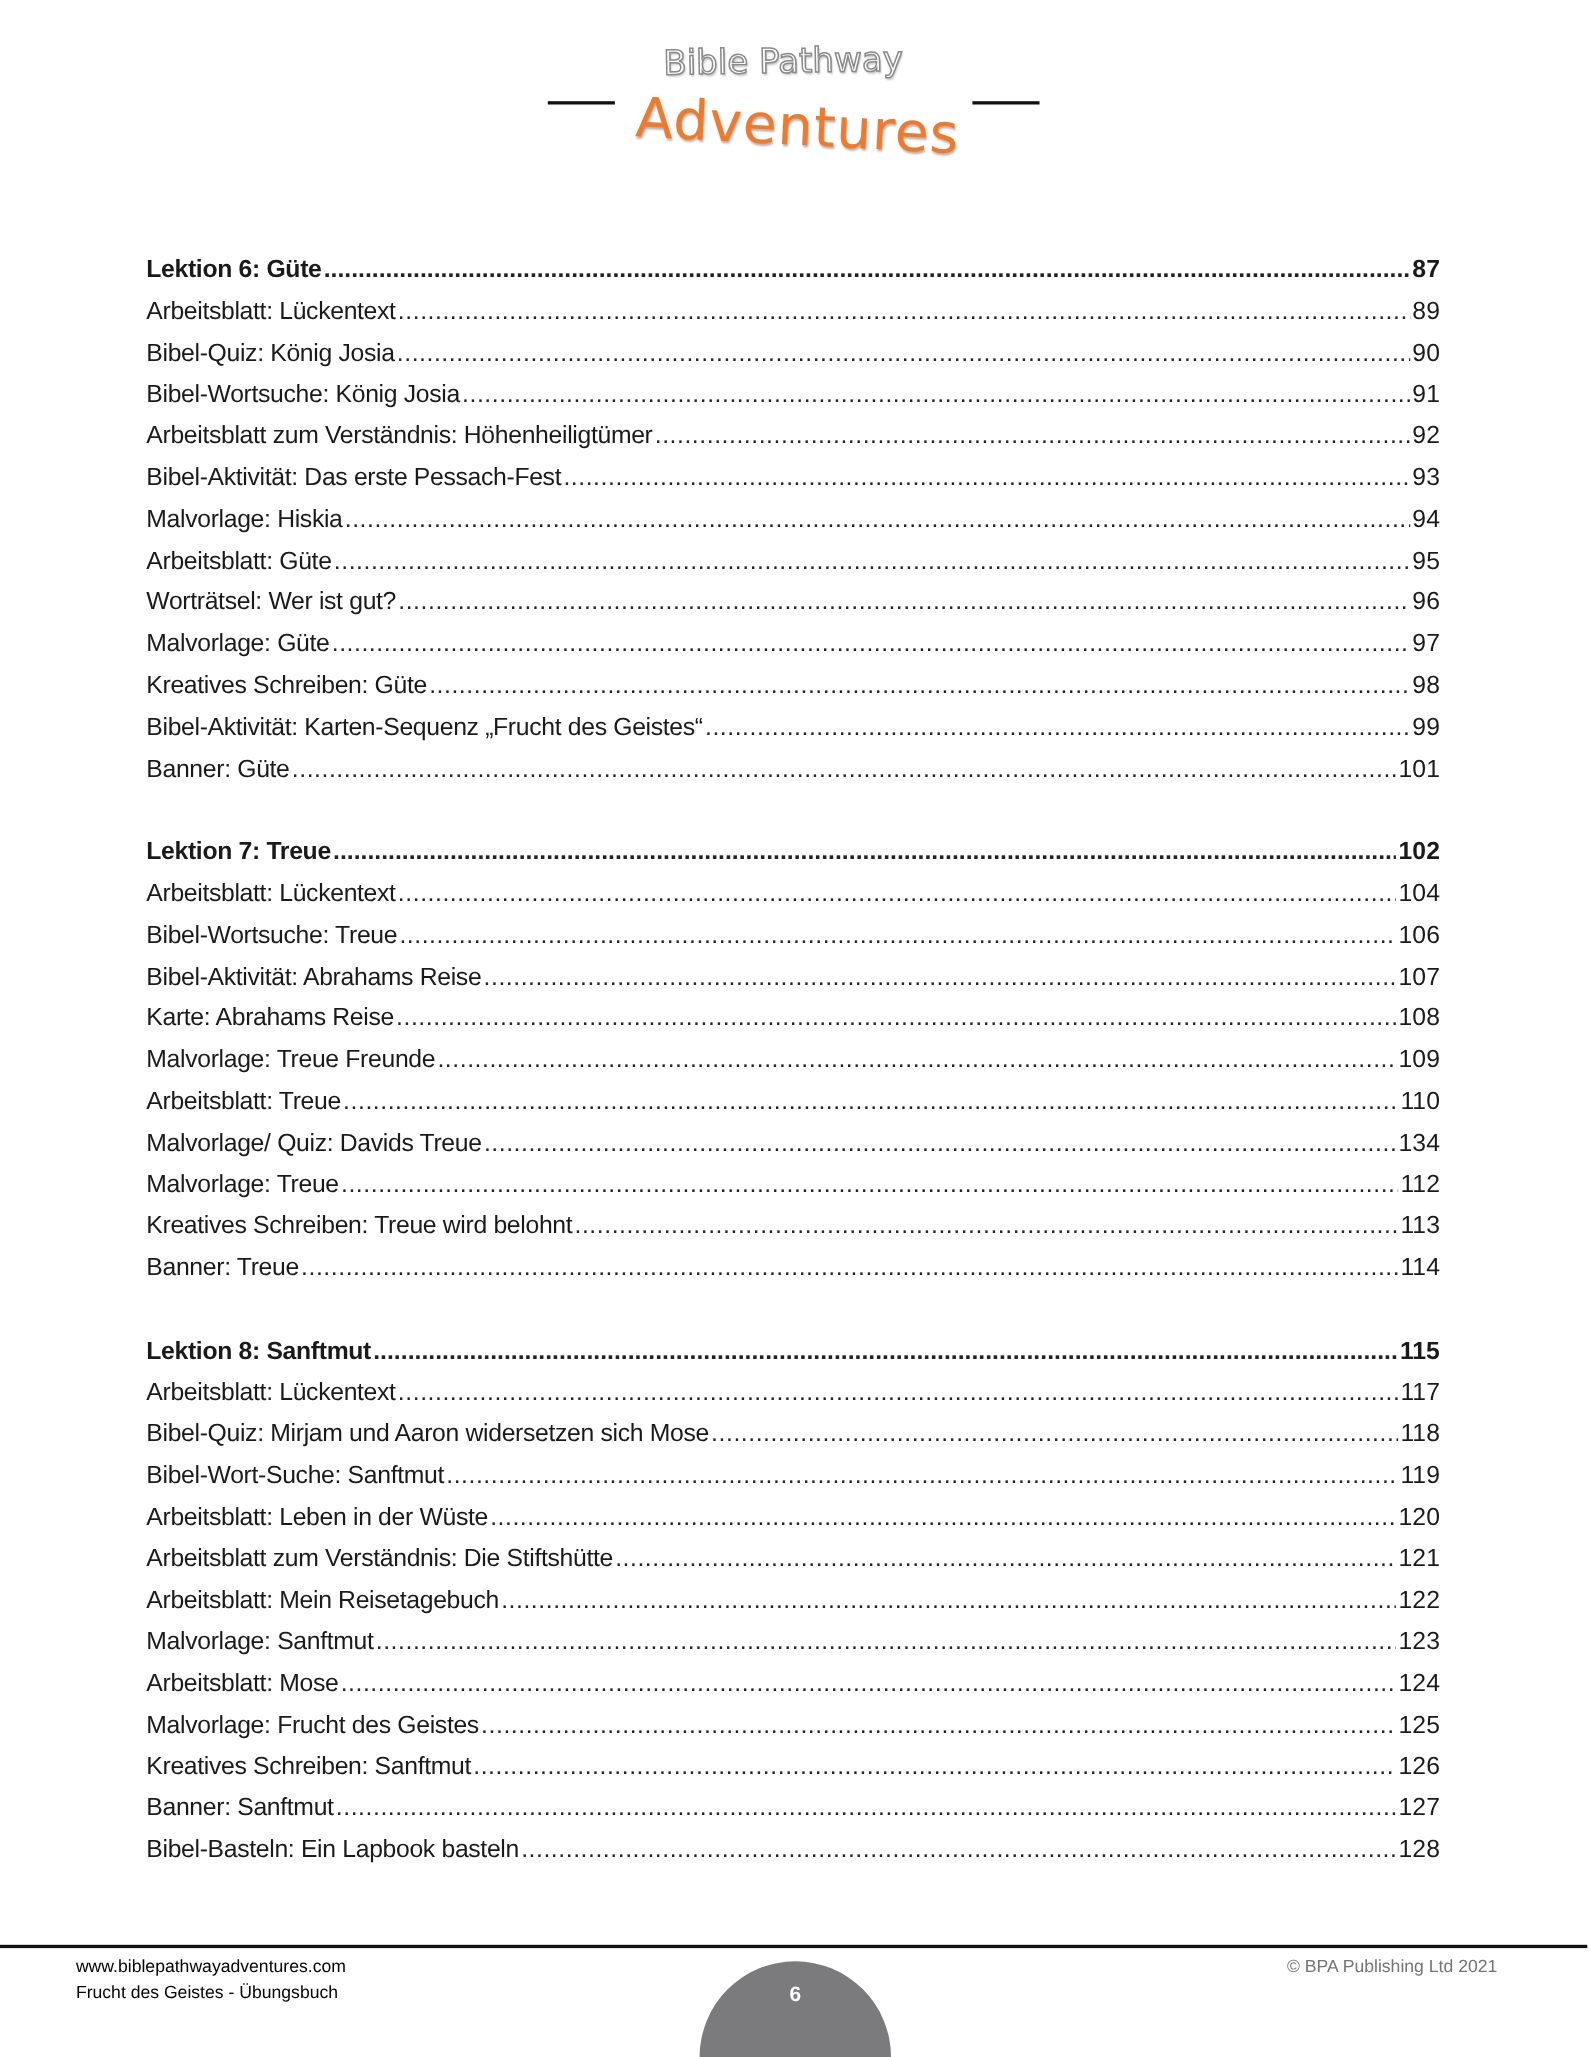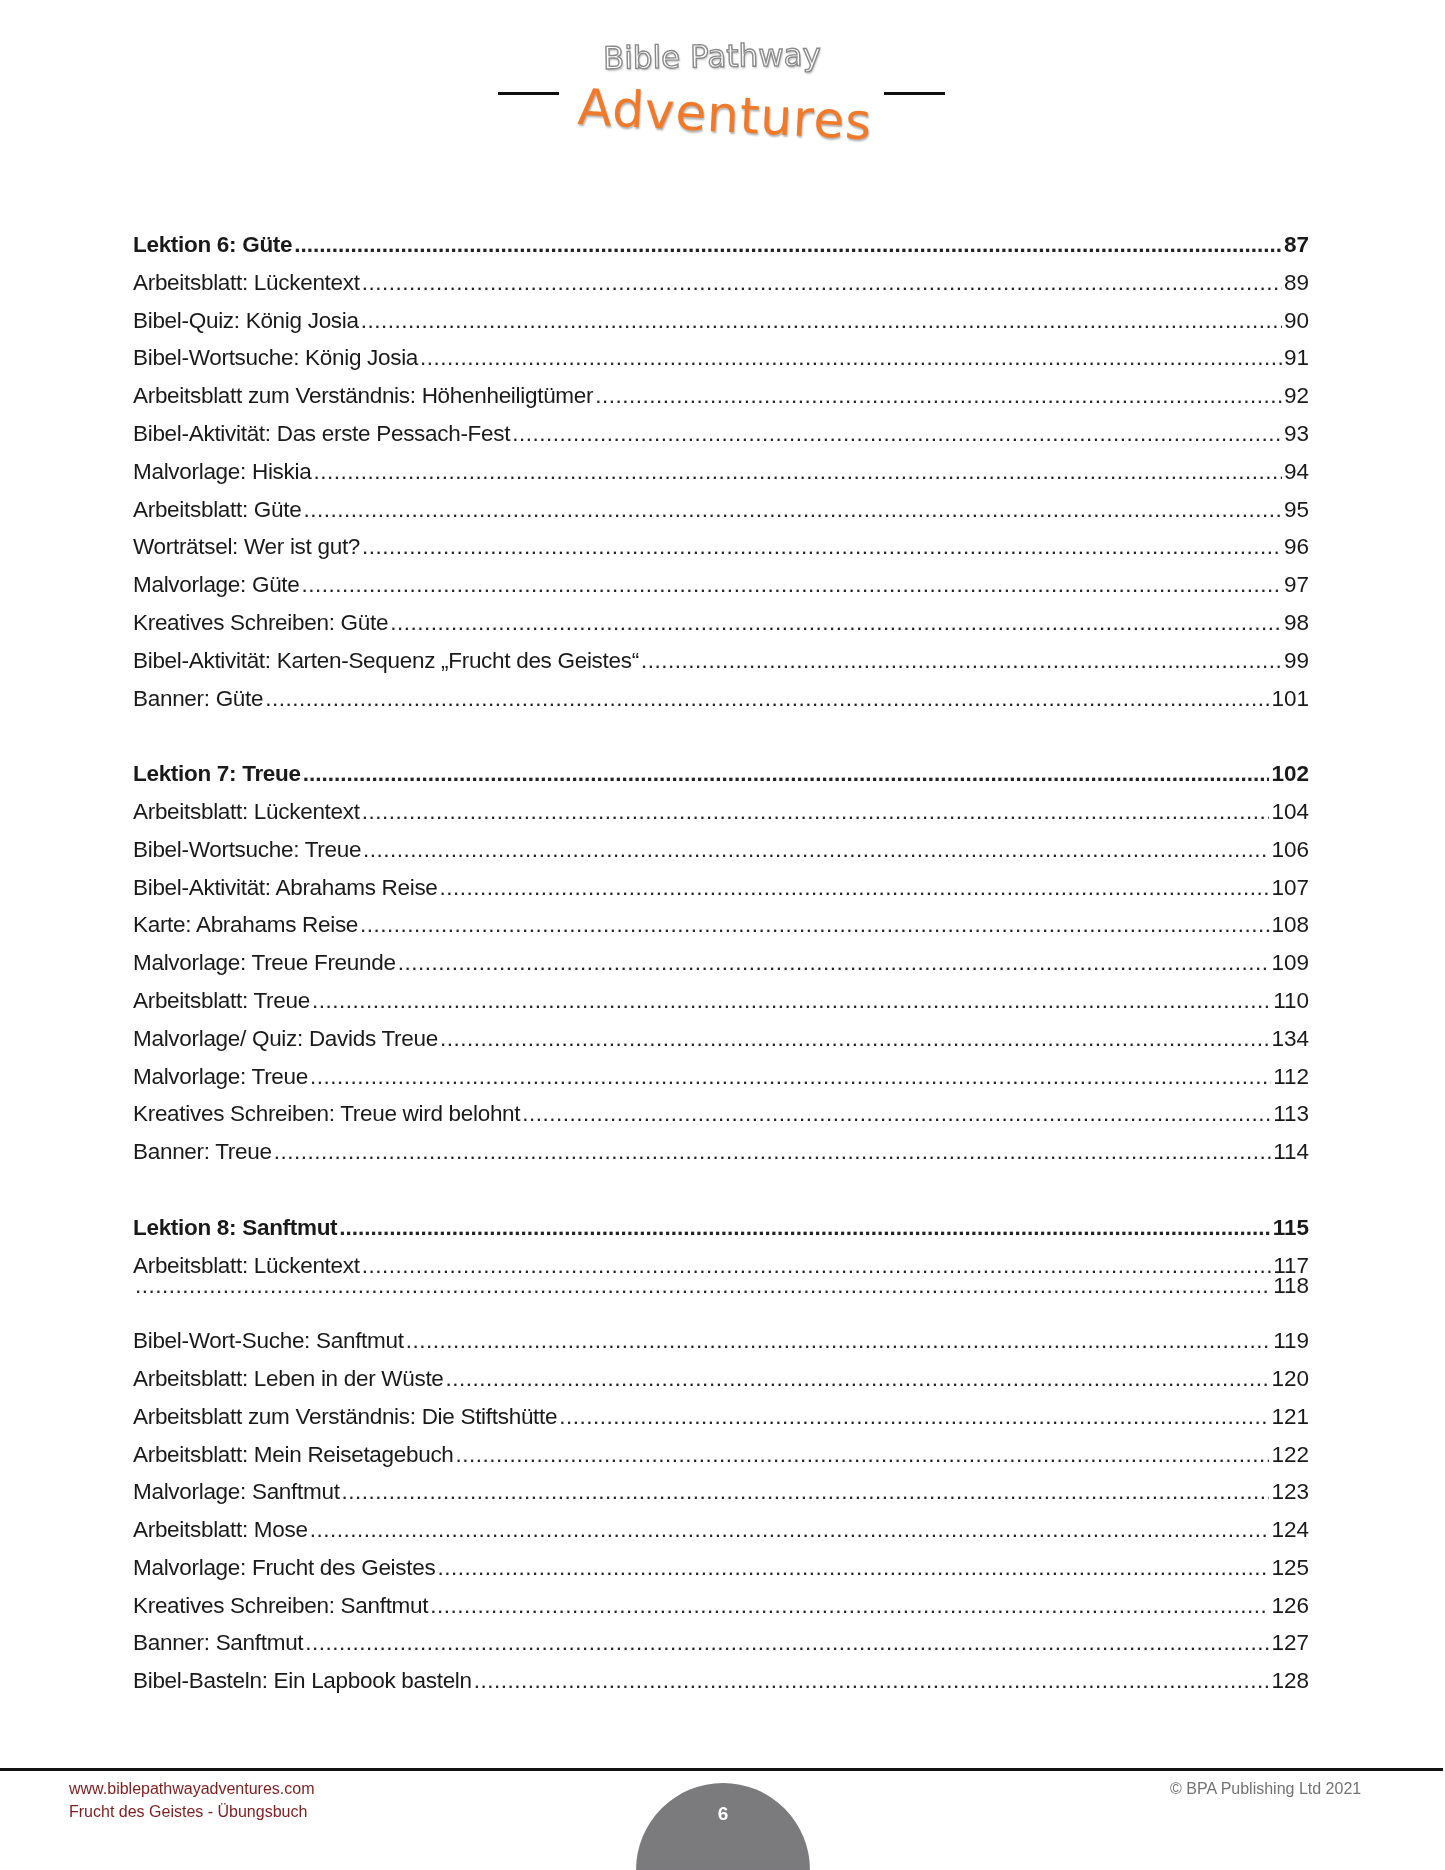--- a/index.html
+++ b/index.html
@@ -20,21 +20,21 @@
   .section { margin-bottom: 37.8px; }
   .row { display: flex; align-items: baseline; height: 37.8px; line-height: 37.8px; font-size: 22.5px; white-space: nowrap; }
   .row.bold { font-weight: bold; }
   .row .title { flex: 0 0 auto; letter-spacing: -0.3px; margin-top: 17px; }
   .row .leader { flex: 1 1 auto; overflow: hidden; margin: 0 2px; font-weight: normal; letter-spacing: 0.5px; color: #222; }
   .row.bold .leader { font-weight: bold; letter-spacing: 0px; }
   .row .leader::before { content: "........................................................................................................................................................................................................................................................................................................................"; }
   .row .page { flex: 0 0 auto; text-align: right; }
 
   .footer-rule { position: absolute; left: 0; top: 1768px; width: 1443px; height: 3px; background: #111; }
-  .footer-left { position: absolute; left: 69px; top: 1777px; font-size: 16px; line-height: 23px; color: #7f1d1d; }
+  .footer-left { position: absolute; left: 69px; top: 1777px; font-size: 16px; line-height: 23px; color: #000000; }
   .footer-right { position: absolute; left: 1170px; top: 1777px; font-size: 16px; line-height: 23px; color: #737373; }
   .page-circle { position: absolute; left: 636px; top: 1783px; width: 174px; height: 174px; border-radius: 50%; background: #7b7b7e; }
   .page-num { position: absolute; left: 0; width: 174px; top: 20px; text-align: center; color: #fff; font-weight: bold; font-size: 19px; }
 </style>
 </head>
 <body>
 
 <div class="logo">
   <div class="logo-dash left"></div>
   <div class="logo-top">Bible Pathway</div>
@@ -172,20 +172,21 @@
         <span class="title">Lektion 8: Sanftmut</span>
         <span class="leader"></span>
         <span class="page">115</span>
       </div>
       <div class="row">
         <span class="title">Arbeitsblatt: Lückentext</span>
         <span class="leader"></span>
         <span class="page">117</span>
       </div>
       <div class="row">
+        <span class="title">Bibel-Quiz: Mirjam und Aaron widersetzen sich Mose</span>
         <span class="leader"></span>
         <span class="page">118</span>
       </div>
       <div class="row">
         <span class="title">Bibel-Wort-Suche: Sanftmut</span>
         <span class="leader"></span>
         <span class="page">119</span>
       </div>
       <div class="row">
         <span class="title">Arbeitsblatt: Leben in der Wüste</span>

